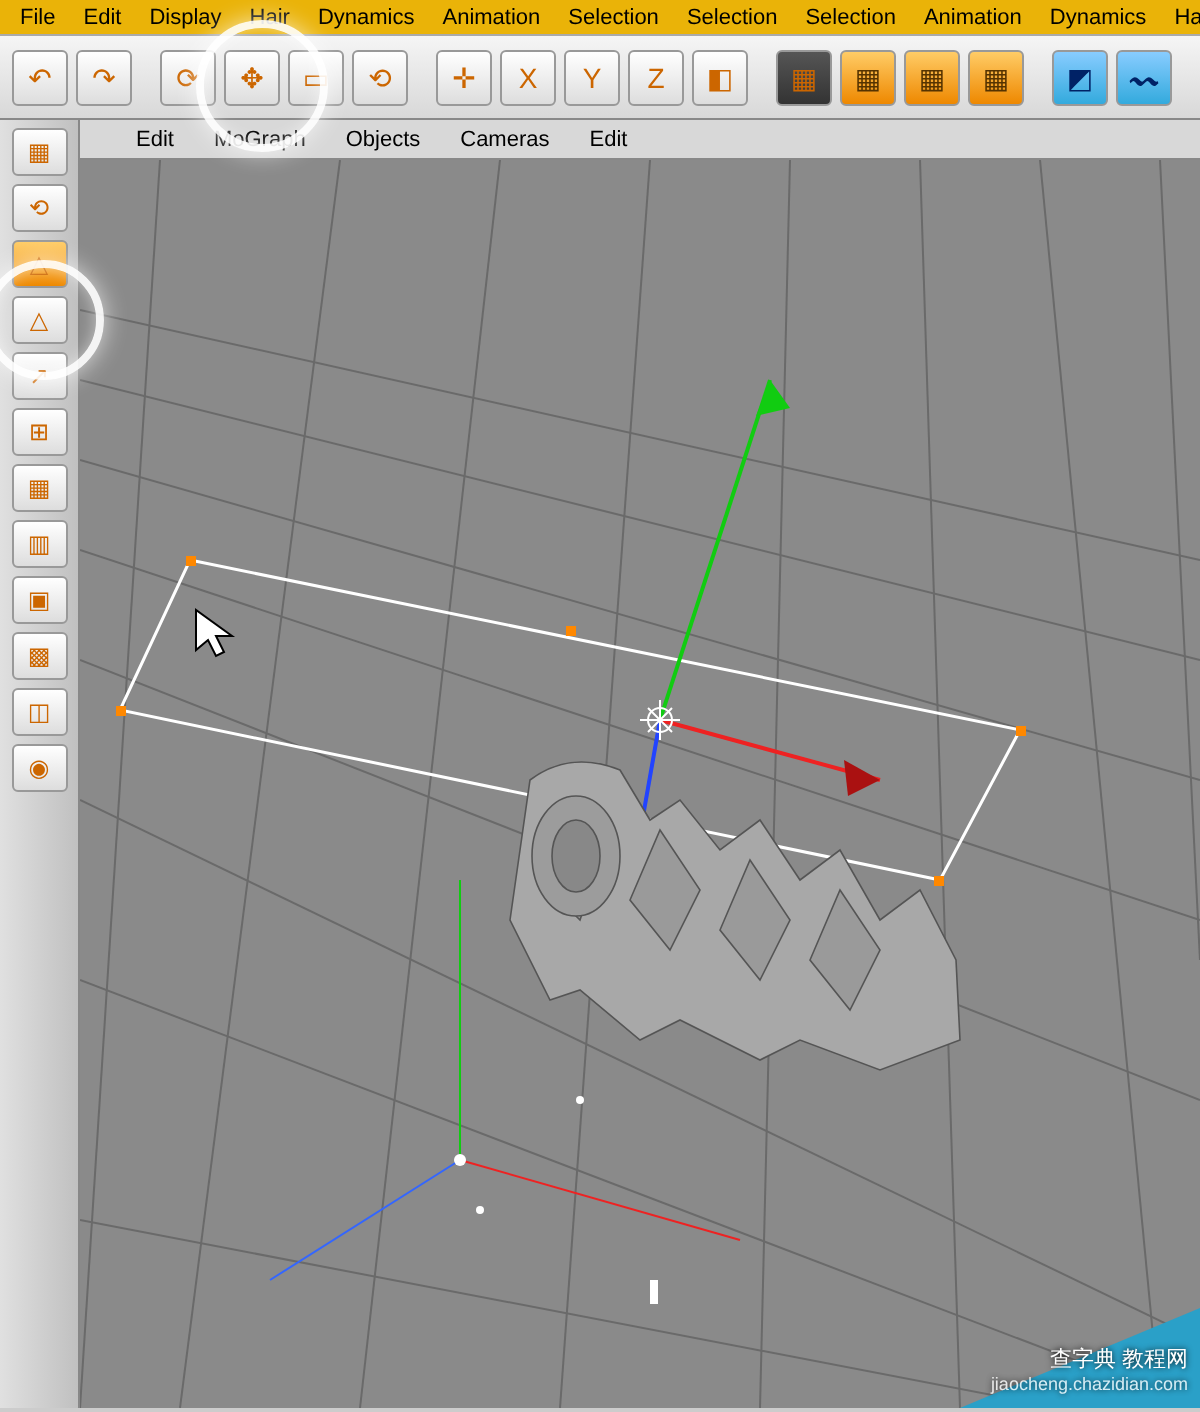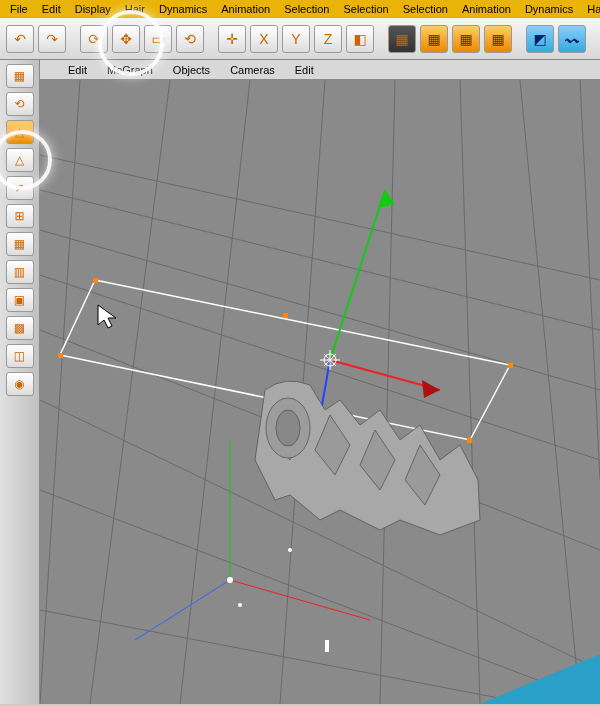--- a/index.html
+++ b/index.html
@@ -153,18 +153,22 @@
 
         <g>
           <polygon points="58,225 58,245 64,240 68,248 72,246 68,238 76,238" fill="#fff" stroke="#000" stroke-width="1"></polygon>
         </g>
 
         <rect x="285" y="560" width="4" height="12" fill="#fff"></rect>
         <circle cx="250" cy="470" r="2" fill="#fff"></circle>
         <circle cx="200" cy="525" r="2" fill="#fff"></circle>
       </svg>
       <div class="corner"></div>
+      <div class="watermark">
+        <div>查字典 教程网</div>
+        <div style="font-size:9px;opacity:.8">jiaocheng.chazidian.com</div>
+      </div>
     </div>
   </div>
 </div>
 
 <div class="highlight hl1"></div>
 <div class="highlight hl2"></div>
 
 </body></html>

